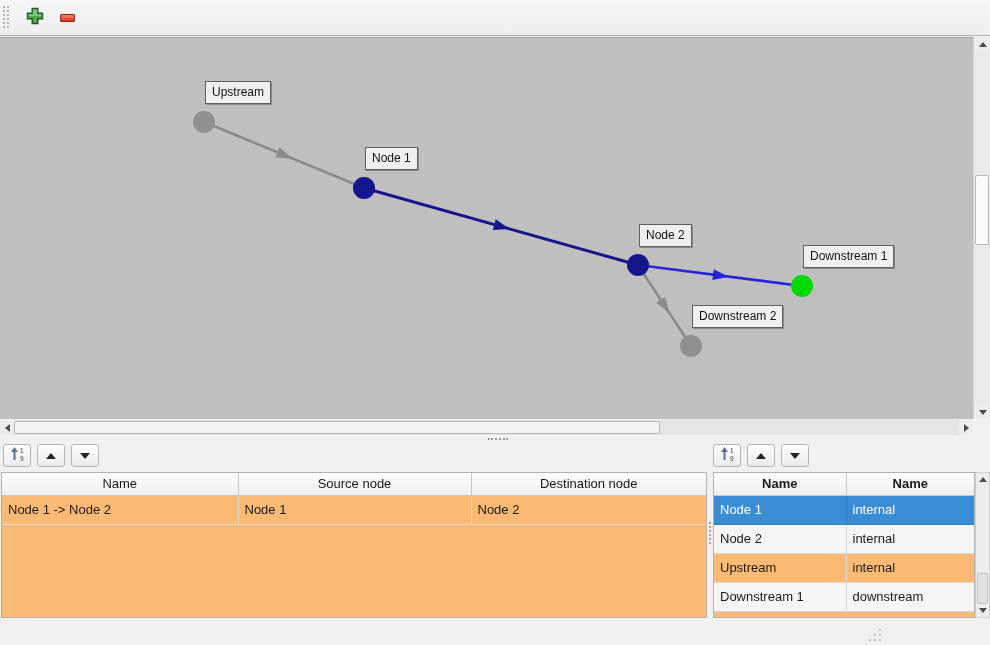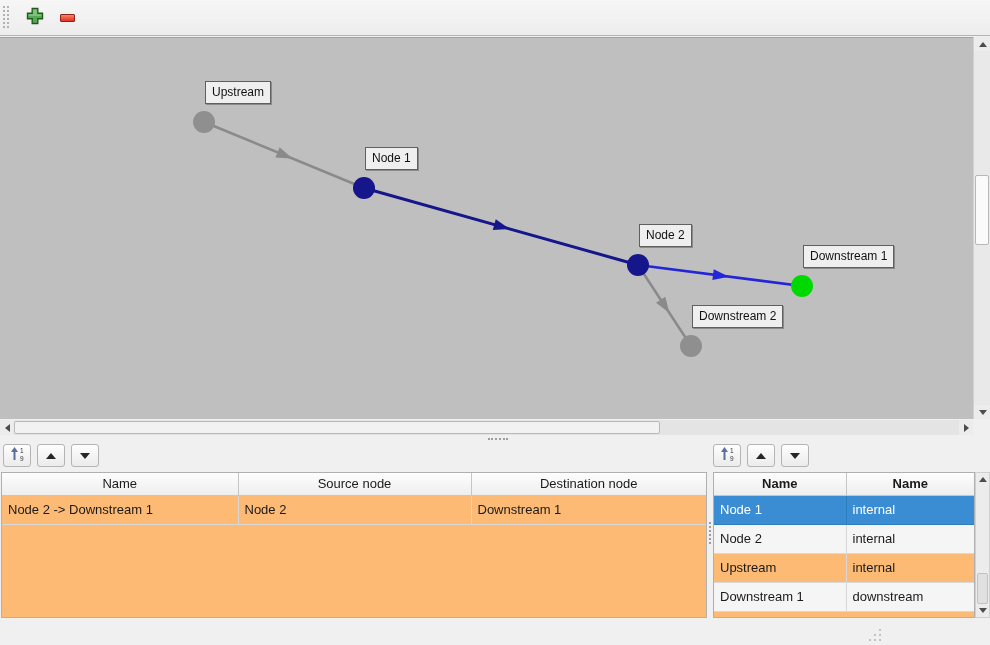--- a/index.html
+++ b/index.html
@@ -211,23 +211,23 @@
         </colgroup>
       <thead>
           <tr>
             <th>Name</th>
             <th>Source node</th>
             <th>Destination node</th>
           </tr>
         </thead>
       <tbody>
           <tr>
-            <td>Node 2 -&gt; Downstream 1</td>
+            <td>Node 1 -&gt; Node 2</td>
+            <td>Node 1</td>
             <td>Node 2</td>
-            <td>Downstream 1</td>
           </tr>
         </tbody>
     </table>
   </div>
 
   <div class="vsplitter">
       <i></i>
     </div>
 
   <div class="table-wrap right">

